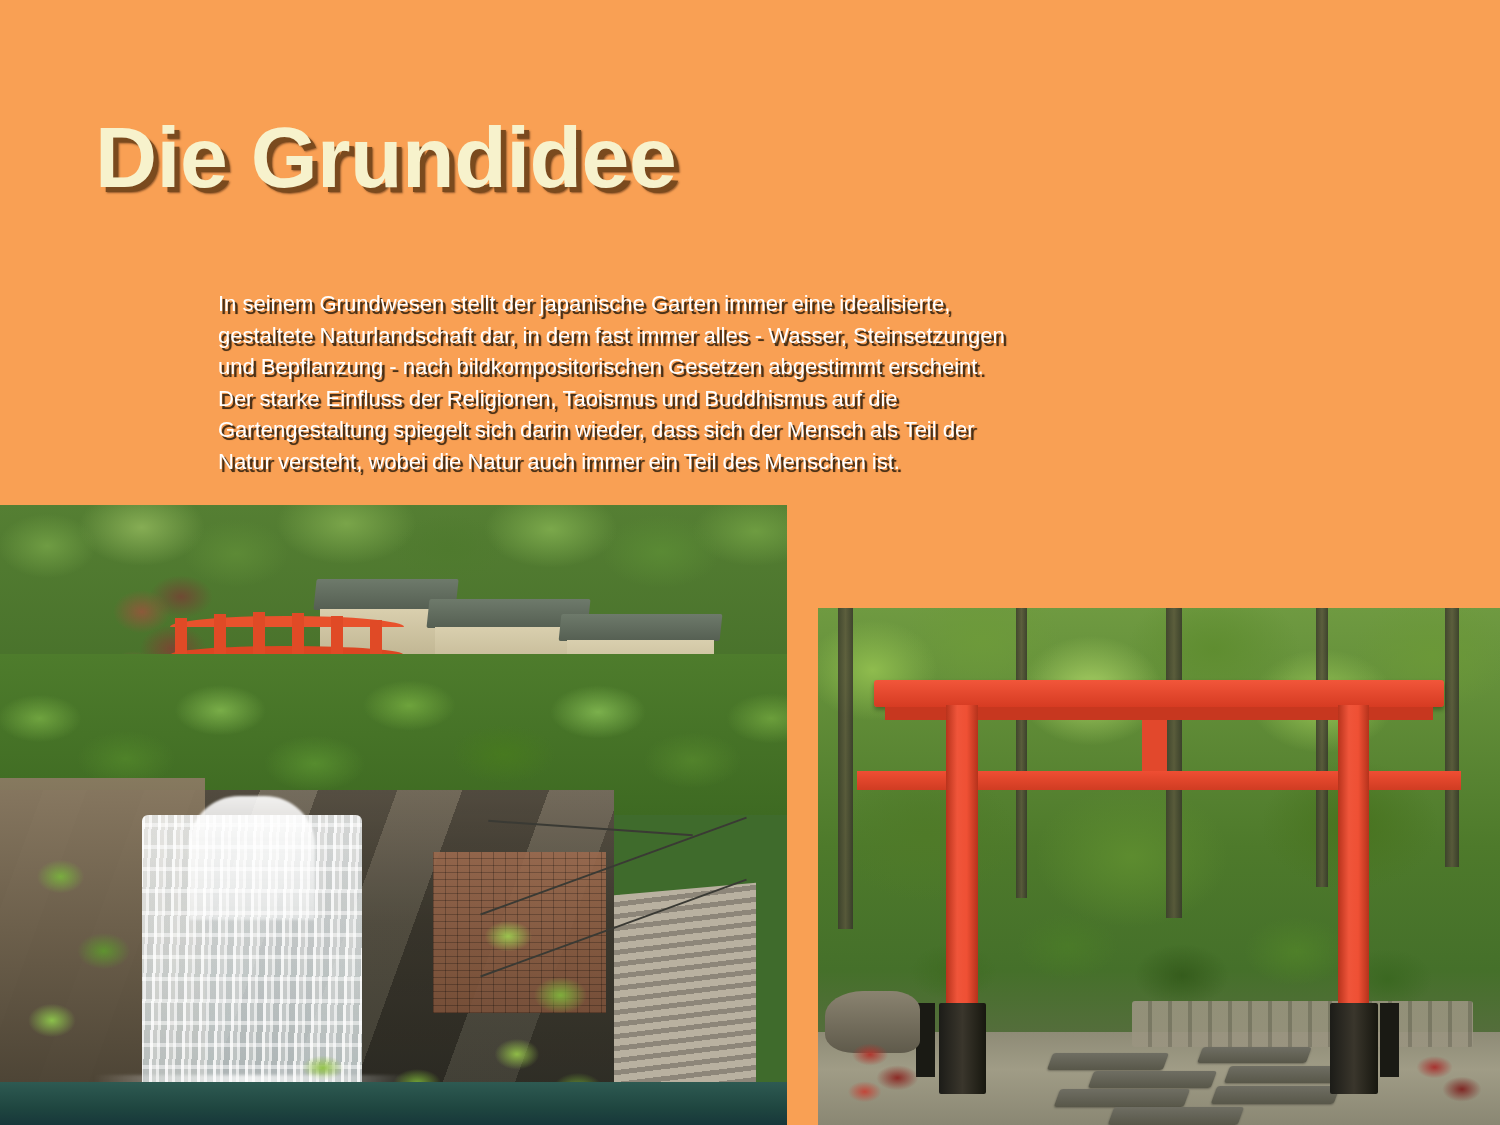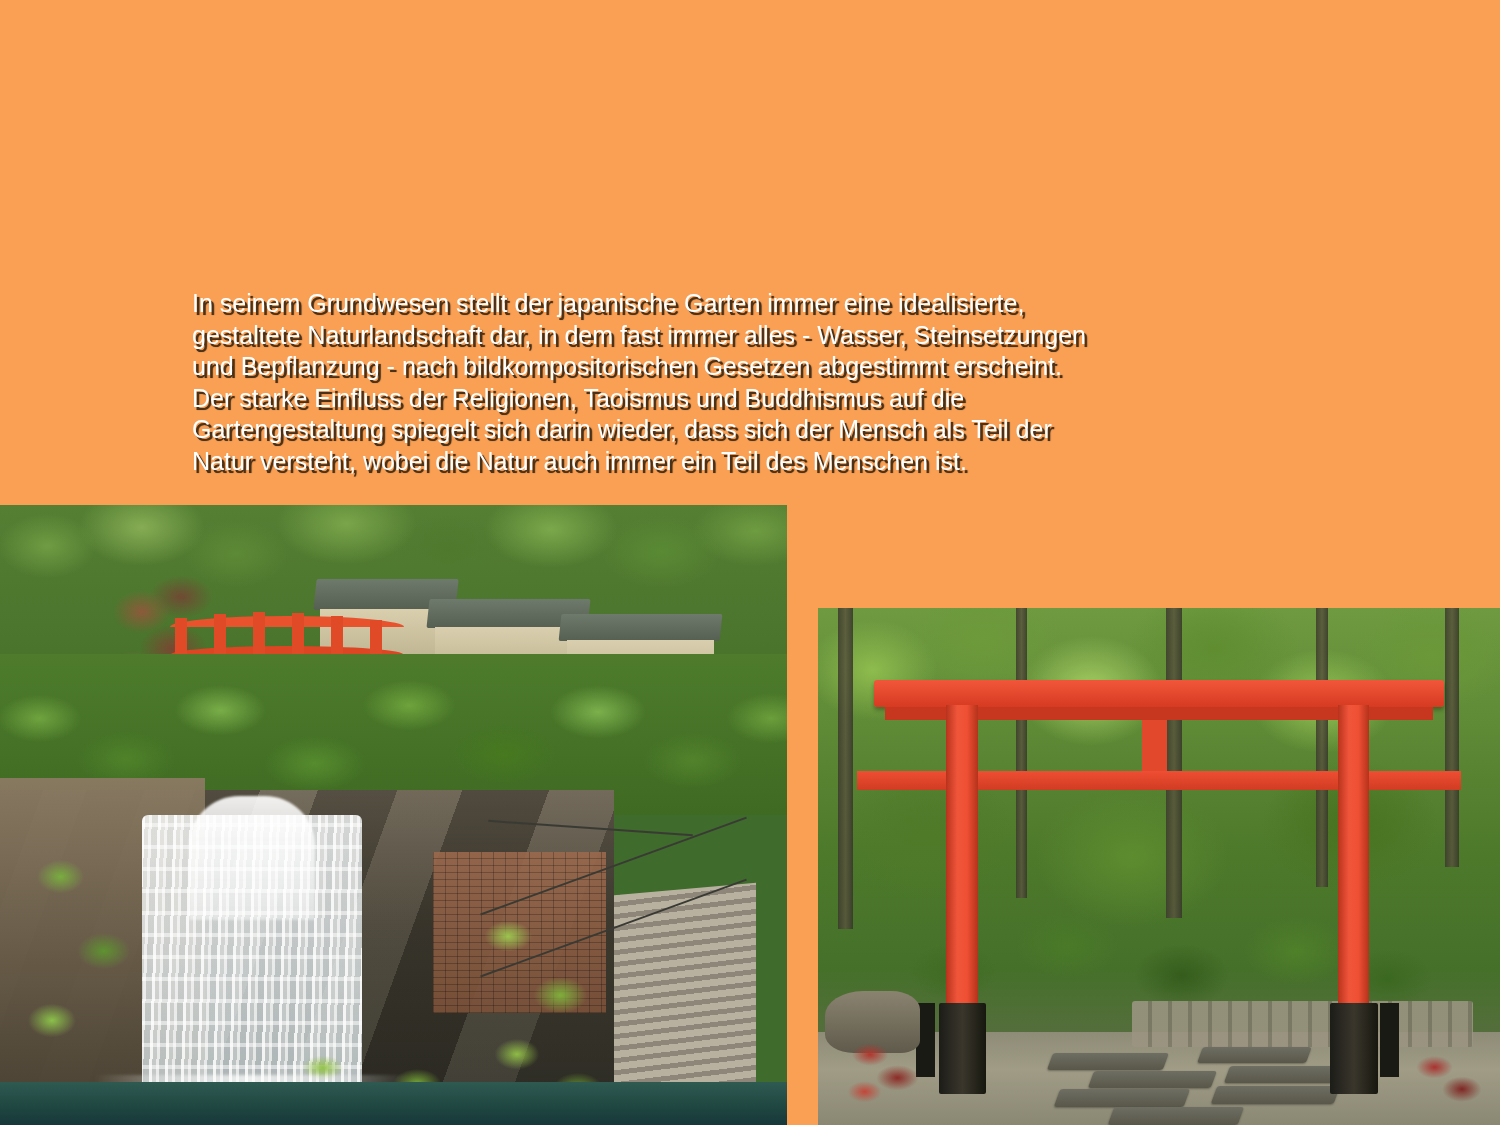--- a/index.html
+++ b/index.html
@@ -21,23 +21,23 @@
     color:#F7F2CC;
     letter-spacing:-0.5px;
     line-height:1.05;
     text-shadow:5px 5px 0 #7A4A1E, 6px 6px 2px rgba(60,30,10,.55);
     white-space:nowrap;
   }
 
   
   .body-text{
     position:absolute;
-    left:192px; top:288px;
+    left:218px; top:288px;
     width:1222px;
-    font-size:25px;
+    font-size:22px;
     line-height:31.5px;
     color:#FFFFFF;
     text-shadow:2.5px 2.5px 0 #4a3118, 3px 3px 1px rgba(40,25,10,.6);
     white-space:pre-line;
   }
 
   
   .photo{position:absolute;overflow:hidden;}
 
   
@@ -254,20 +254,21 @@
     background:linear-gradient(180deg,#8a8370,#5f5a4b);border-radius:40% 30% 20% 30%;}
   #R-stonewall{left:46%;top:76%;width:50%;height:9%;
     background:repeating-linear-gradient(90deg,#9a9480 0 16px,#7e7a68 16px 20px);
     opacity:.9;border-radius:3px;}
 </style>
 </head>
 <body>
 
 <div class="slide">
 
+  <div class="title">Die Grundidee</div>
 
   <div class="body-text">In seinem Grundwesen stellt der japanische Garten immer eine idealisierte,
 gestaltete Naturlandschaft dar, in dem fast immer alles - Wasser, Steinsetzungen
 und Bepflanzung - nach bildkompositorischen Gesetzen abgestimmt erscheint.
 Der starke Einfluss der Religionen, Taoismus und Buddhismus auf die
 Gartengestaltung spiegelt sich darin wieder, dass sich der Mensch als Teil der
 Natur versteht, wobei die Natur auch immer ein Teil des Menschen ist.</div>
 
   <div class="photo" id="photo-left">
 

